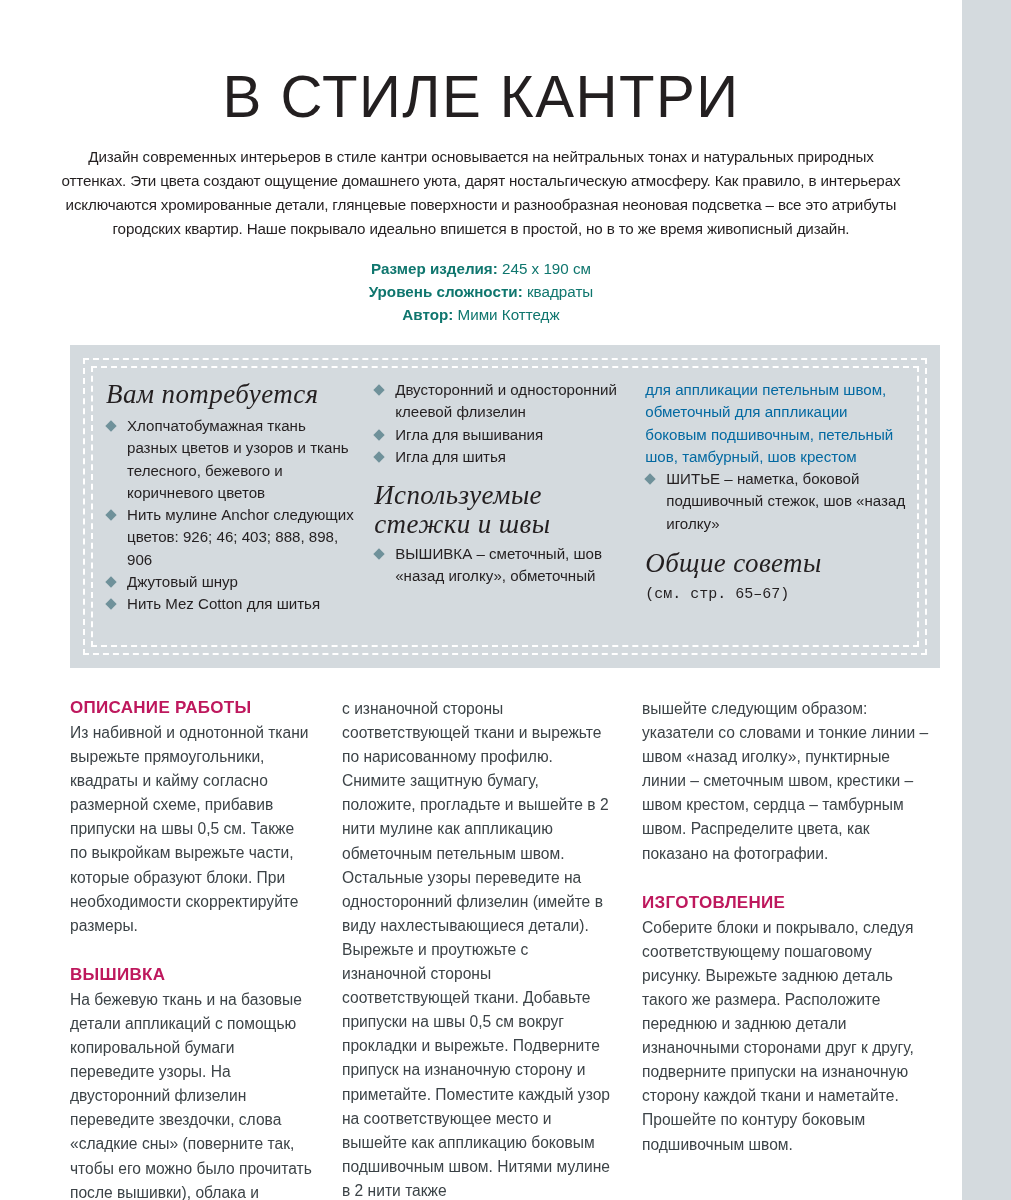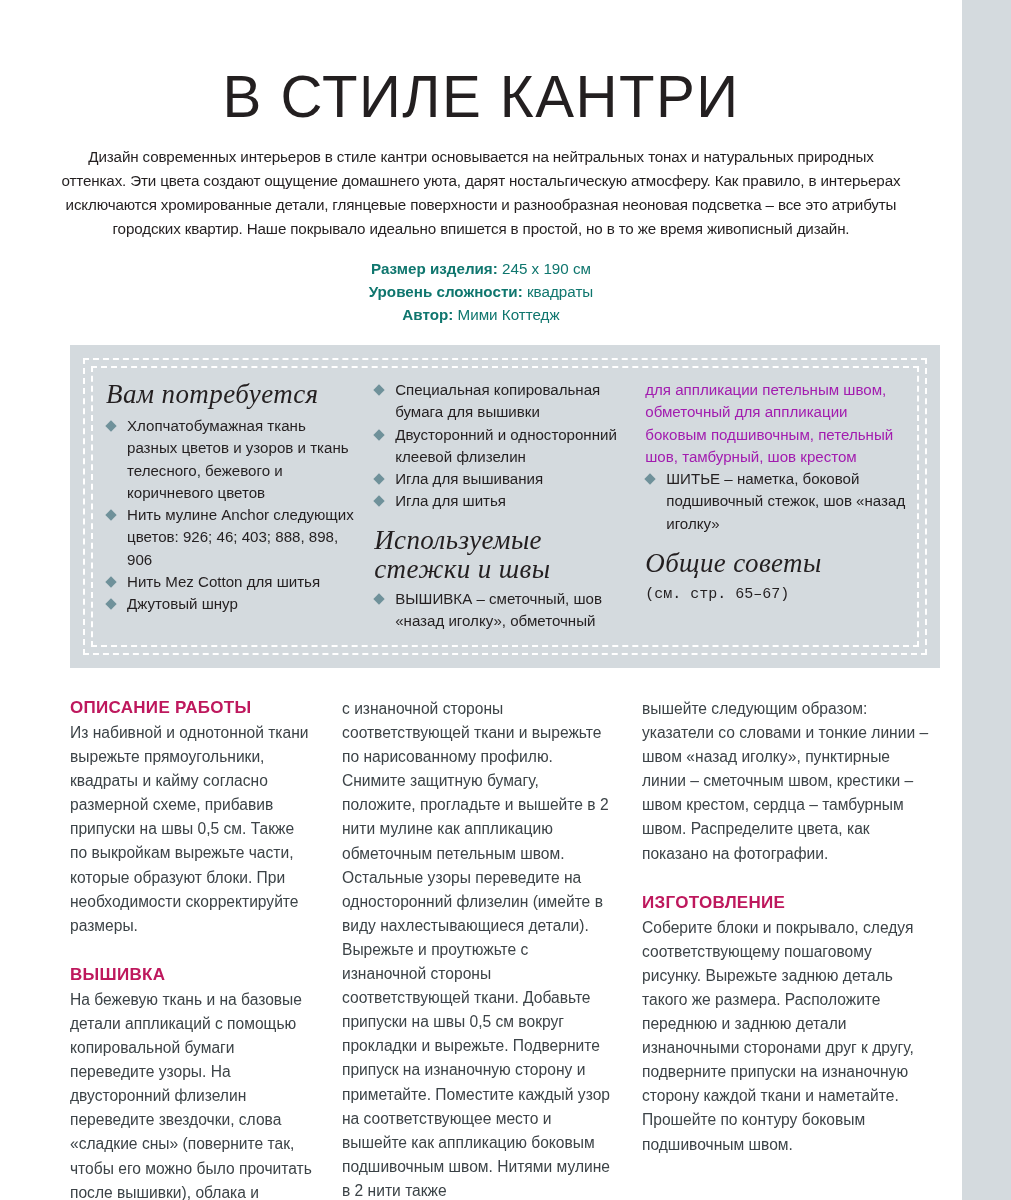--- a/index.html
+++ b/index.html
@@ -147,21 +147,21 @@
     left: 1px;
     top: 7px;
     width: 8px;
     height: 8px;
     background: #6f919a;
     transform: rotate(45deg);
   }
   .cont-text {
     font-size: 15.1px;
     line-height: 22.3px;
-    color: #a21caf;
+    color: #0369a1;
     margin: 0 0 0 0;
   }
   .sub-note {
     font-size: 15px;
     line-height: 22.3px;
     color: #231f20;
     margin: 1px 0 0 0;
     font-family: Liberation Mono, monospace;
   }
 
@@ -221,28 +221,27 @@
     <div class="dash-outer"></div>
     <div class="dash-inner"></div>
 
     <div class="mat-cols">
 
       <div class="mat-col c1">
         <div class="script-head">Вам потребуется</div>
         <ul class="mat-list">
           <li><span class="dia"></span><span>Хлопчатобумажная ткань разных цветов и узоров и ткань телесного, бежевого и коричневого цветов</span></li>
           <li><span class="dia"></span><span>Нить мулине Anchor следующих цветов: 926; 46; 403; 888, 898, 906</span></li>
+          <li><span class="dia"></span><span>Джутовый шнур</span></li>
           <li><span class="dia"></span><span>Нить Mez Cotton для шитья</span></li>
-          <li><span class="dia"></span><span>Джутовый шнур</span></li>
         </ul>
       </div>
 
       <div class="mat-col c2">
         <ul class="mat-list">
-          <li><span class="dia"></span><span>Специальная копировальная бумага для вышивки</span></li>
           <li><span class="dia"></span><span>Двусторонний и односторонний клеевой флизелин</span></li>
           <li><span class="dia"></span><span>Игла для вышивания</span></li>
           <li><span class="dia"></span><span>Игла для шитья</span></li>
         </ul>
         <div class="script-head two-line tight">Используемые стежки и швы</div>
         <ul class="mat-list">
           <li><span class="dia"></span><span>ВЫШИВКА – сметочный, шов «назад иголку», обметочный</span></li>
         </ul>
       </div>
 

